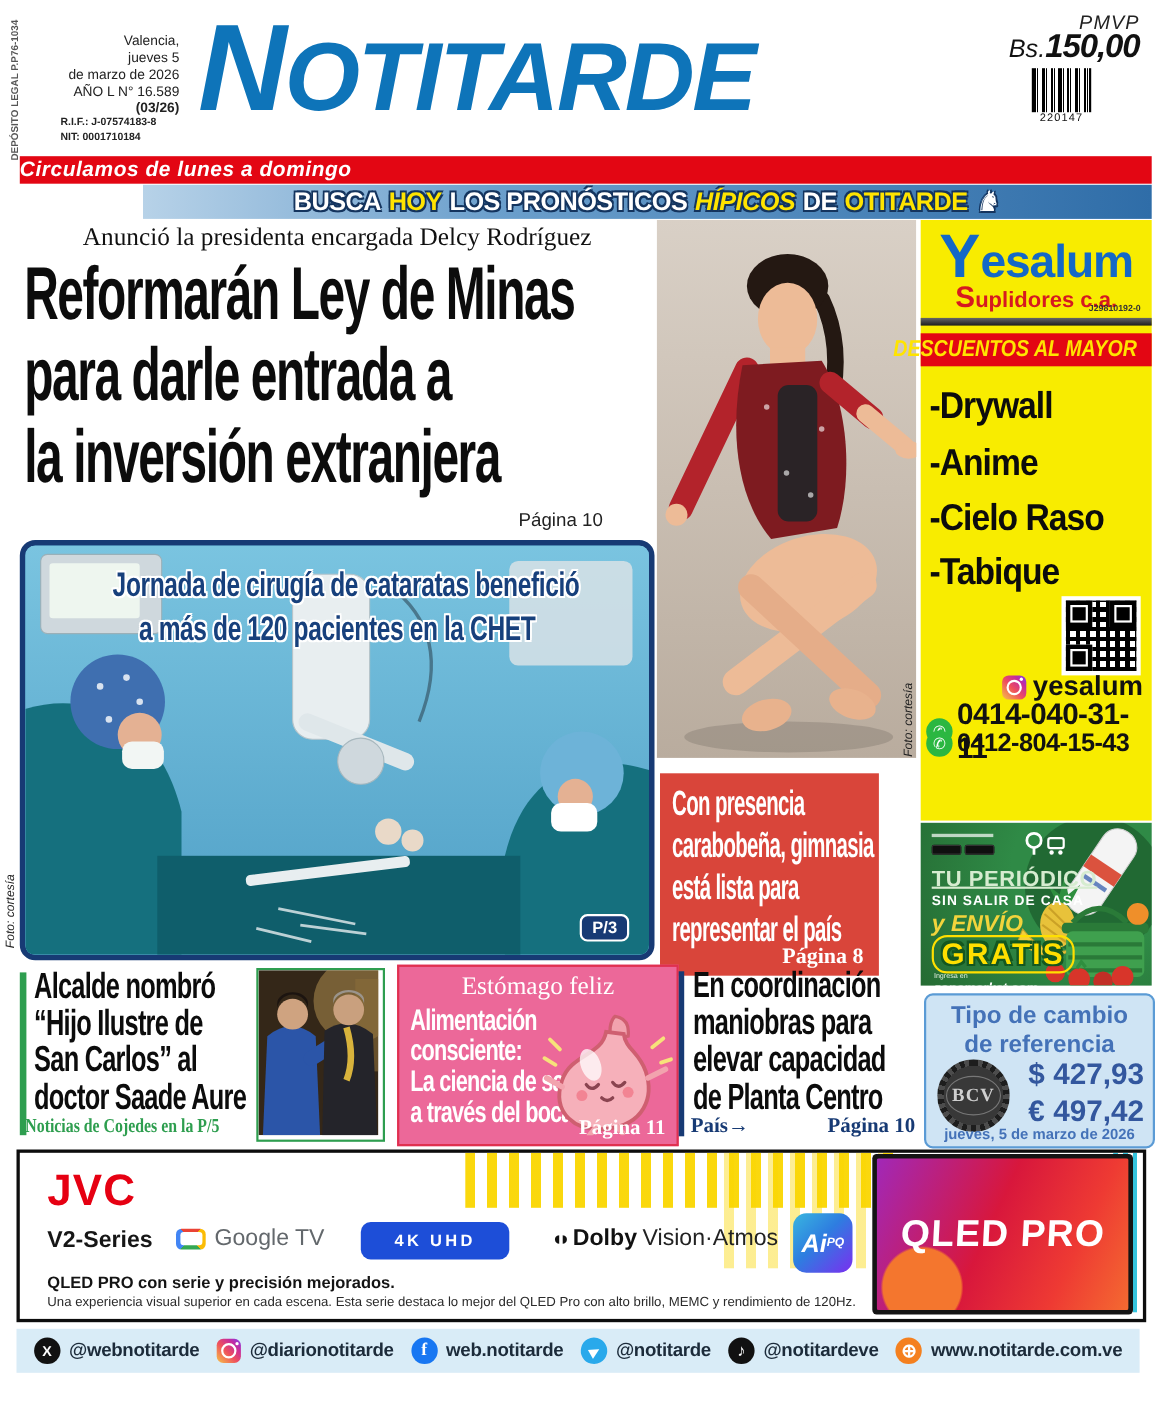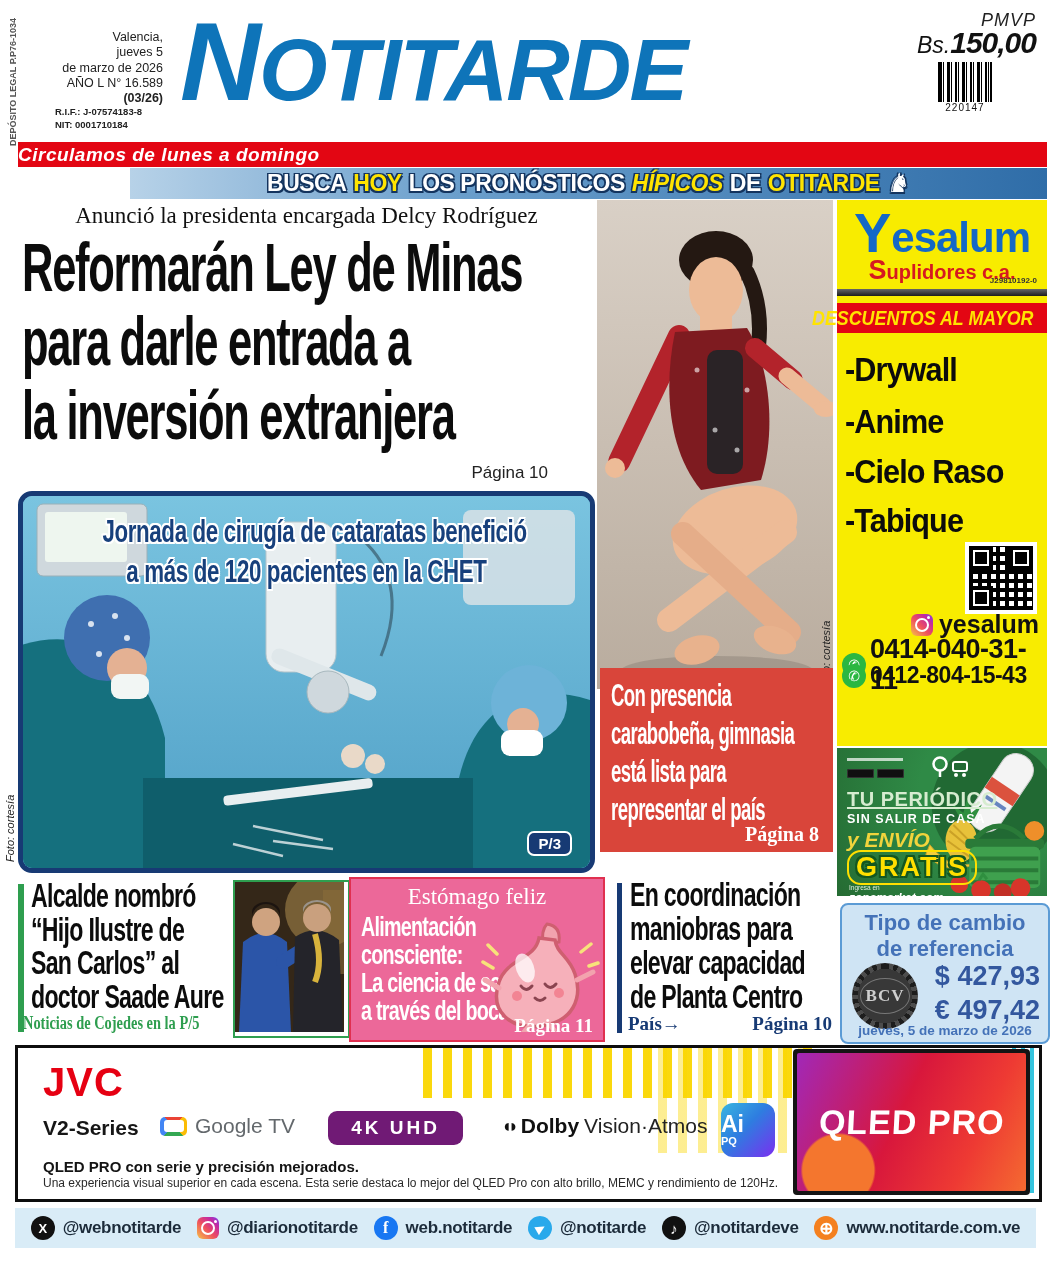--- a/index.html
+++ b/index.html
@@ -54,24 +54,24 @@
      display:flex;align-items:center;justify-content:center;}
   .bcv span{color:#cfcfcf;font-family:"Liberation Serif",serif;font-weight:bold;font-size:17px;letter-spacing:1px;
      border:1.5px solid #777;border-radius:50%;padding:7px 5px;}
   
   .jvcad{background:#fff;border:3px solid #0d0d0d;overflow:hidden;}
   .ystripes{background:repeating-linear-gradient(90deg,rgba(250,214,0,.95) 0 9px,rgba(250,214,0,0) 9px 20px);}
   .cstripes{background:repeating-linear-gradient(90deg,#35c4de 0 4px,rgba(53,196,222,0) 4px 9px);}
   .gtvicon{display:inline-block;width:27px;height:19px;border-radius:5px;position:relative;flex:0 0 27px;
      background:conic-gradient(from -45deg,#ea4335 0 25%,#fbbc05 0 50%,#34a853 0 75%,#4285f4 0 100%);}
   .gtvicon::before{content:"";position:absolute;inset:3.5px;background:#fff;border-radius:3px;}
-  .uhd{background:#701a75;border-radius:9px;display:flex;align-items:center;justify-content:center;
-     color:#fff;font-weight:bold;font-size:19px;letter-spacing:3px;}
+  .uhd{background:#1d4ed8;border-radius:9px;display:flex;align-items:center;justify-content:center;
+     color:#fff;font-weight:bold;font-size:15px;letter-spacing:3px;}
   .aibadge{border-radius:12px;background:linear-gradient(135deg,#38b6e0,#2e7de0 45%,#7a2ff0);
-     display:flex;flex-direction:column;align-items:flex-start;justify-content:center;color:#fff;line-height:1;}
+     display:flex;flex-direction:row;align-items:center;justify-content:center;color:#fff;line-height:1;font-style:italic;}
   .tv{background:#141414;border-radius:4px;padding:4px;}
   .tvscreen{width:100%;height:100%;border-radius:2px;display:flex;align-items:center;justify-content:center;
      background:radial-gradient(circle at 18% 85%,#f4762e 0 16%,rgba(244,118,46,0) 17%),
                 linear-gradient(115deg,#a128b8,#d8173c 45%,#ee3a33 75%,#f46a31);}
   
   .footerbar{background:#d9ecf7;display:flex;align-items:center;justify-content:space-evenly;}
   .fitem{display:flex;align-items:center;gap:8px;}
   .fh{font-weight:bold;font-size:17px;color:#1c2b3a;letter-spacing:-0.3px;}
   .cic{display:inline-flex;width:24px;height:24px;border-radius:50%;align-items:center;justify-content:center;
      color:#fff;font-weight:bold;font-size:13px;flex:0 0 24px;}
@@ -236,21 +236,21 @@
         <circle cx="352" cy="268" r="10" fill="#e9d9c8"></circle>
     </svg>
     <div class="abs" style="left:0;top:16px;width:100%;">
       <div class="ctr cond owhite" style="font-size:31px;line-height:40px;color:#17407c;letter-spacing:-.5px;transform:scaleX(.72);transform-origin:center top;white-space:nowrap;">Jornada de cirugía de cataratas benefició</div>
       <div class="ctr cond owhite" style="font-size:31px;line-height:40px;color:#17407c;letter-spacing:-.5px;transform:scaleX(.72);transform-origin:center top;white-space:nowrap;">a más de 120 pacientes en la CHET</div>
     </div>
     <div class="abs p3" style="right:18px;bottom:12px;">P/3</div>
   </div>
   <div class="abs vert i" style="left:4px;top:780px;height:82px;font-size:11px;color:#222;">Foto: cortesía</div>
 
-  <div class="abs redbox" style="left:600px;top:668px;width:233px;height:184px;">
+  <div class="abs redbox" style="left:600px;top:703px;width:199px;height:184px;">
     <div class="abs cx cond w" style="left:11px;top:8px;font-size:32px;line-height:38px;color:#fff;transform:scaleX(.58);">
       <div>Con presencia</div>
       <div>carabobeña, gimnasia</div>
       <div>está lista para</div>
       <div>representar el país</div>
     </div>
     <div class="abs ser b w" style="right:14px;bottom:6px;font-size:20px;">Página 8</div>
   </div>
 
   <div class="abs greenad" style="left:837px;top:748px;width:210px;height:148px;">
@@ -312,21 +312,21 @@
       <circle cx="31" cy="40" r="14" fill="#cfa380"></circle>
       <path d="M17,36 a14,14 0 0 1 28,0 l0,-6 a14,10 0 0 0 -28,0 Z" fill="#1c1410"></path>
       <path d="M48,80 L80,60" stroke="#2b55a8" stroke-width="14" stroke-linecap="round"></path>
       <path d="M60,55 Q82,40 104,58 L108,150 L58,150 Z" fill="#24242a"></path>
       <circle cx="82" cy="36" r="14" fill="#c9a07e"></circle>
       <path d="M68,32 a14,12 0 0 1 28,0 l0,-5 a14,9 0 0 0 -28,0 Z" fill="#9a948c"></path>
       <path d="M80,52 q8,28 0,48" stroke="#d8b33c" stroke-width="6" fill="none"></path>
     </svg>
   </div>
 
-  <div class="abs pinkbox" style="left:349px;top:877px;width:252px;height:161px;">
+  <div class="abs pinkbox" style="left:361px;top:877px;width:252px;height:161px;">
     <div class="abs ser ctr w" style="left:0;top:5px;width:100%;font-size:23px;">Estómago feliz</div>
     <div class="abs cx cond w" style="left:10px;top:34px;font-size:27px;line-height:28px;color:#fff;transform:scaleX(.73);">
       <div>Alimentación</div>
       <div>consciente:</div>
       <div>La ciencia de sanar</div>
       <div>a través del bocado</div>
     </div>
     <svg class="abs" style="right:2px;bottom:8px;" width="124" height="114" viewBox="0 0 124 114">
       <path d="M16,50 l-10,-6 M20,36 l-9,-9 M104,34 l10,-8 M112,48 l9,-3" stroke="#f7e27a" stroke-width="3.5" stroke-linecap="round"></path>
       <path d="M70,6 q14,2 12,18 l-16,3 q-2,-15 4,-21 Z" fill="#f2a3ae" stroke="#cf5f70" stroke-width="3"></path>

